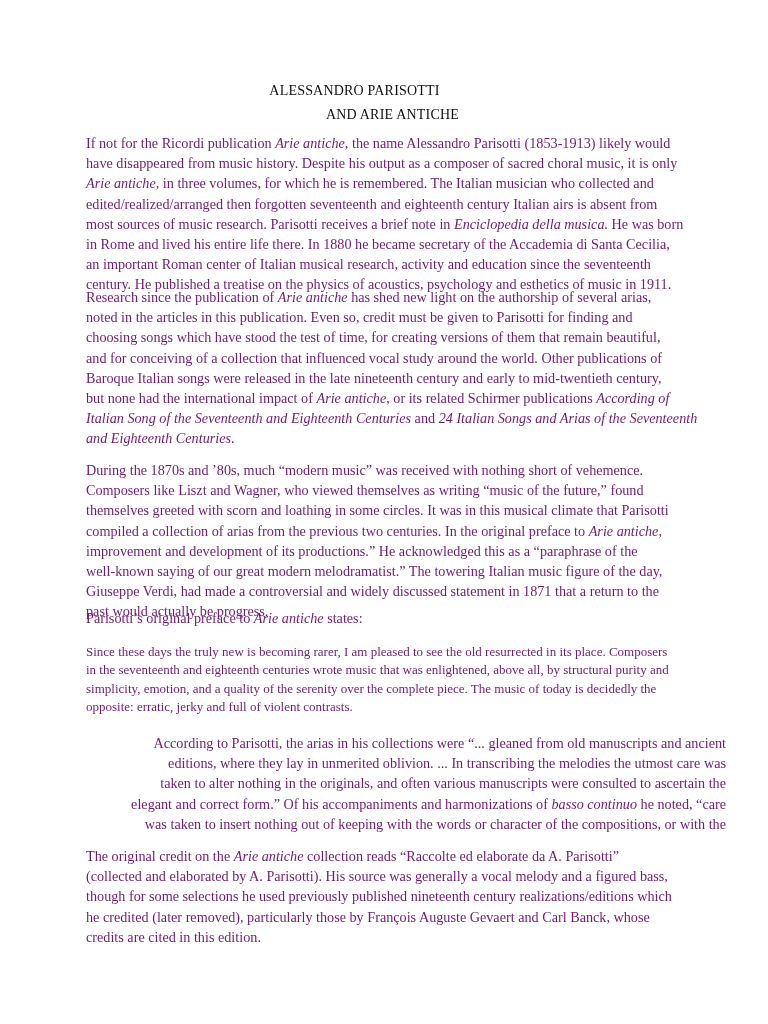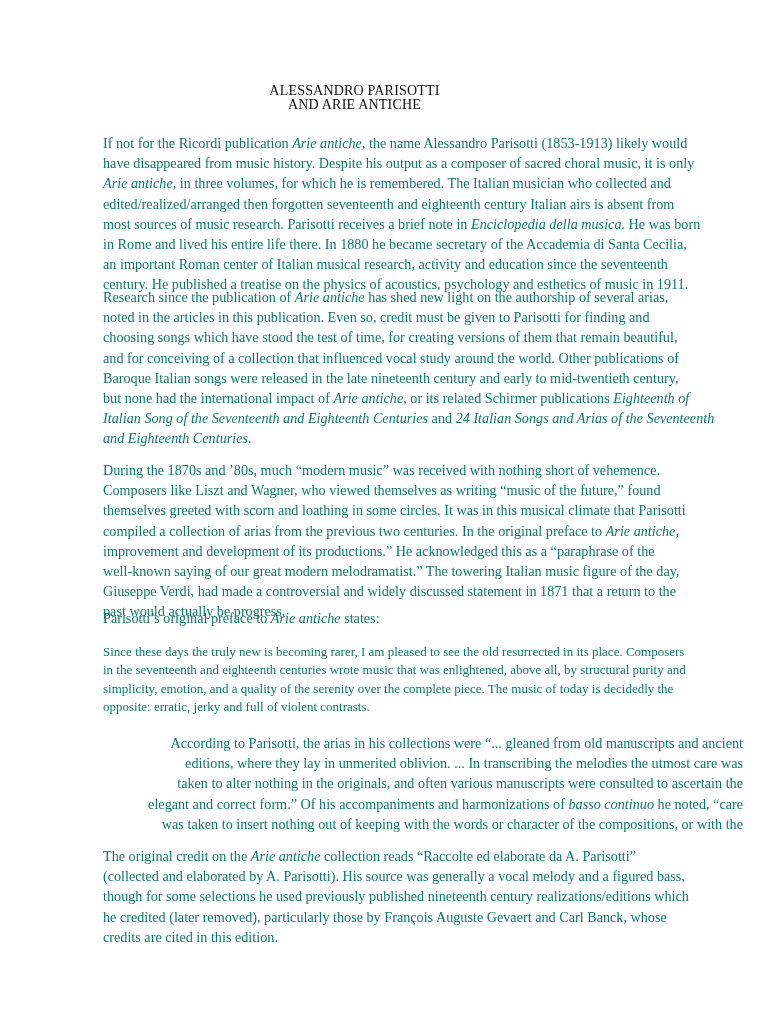--- a/index.html
+++ b/index.html
@@ -7,24 +7,24 @@
     .page {
       position: absolute; left: 0; top: 0; width: 768px; height: 1024px;
       background: #ffffff; color: #1a1a1a;
       font-family: "Liberation Serif", "DejaVu Serif", serif;
     }
     .title {
       position: absolute; left: 0; width: 709px; text-align: center;
       font-size: 14px; letter-spacing: 0.2px; color: #111;
     }
     .t1 { top: 83px; }
-    .t2 { top: 97px; }
+    .t2 { top: 107px; margin-left: 38px; }
     .para {
-      position: absolute; left: 103px; width: 640px;
-      font-size: 14.2px; line-height: 20.2px; color: #0f766e;
+      position: absolute; left: 86px; width: 640px;
+      font-size: 14.2px; line-height: 20.2px; color: #701a75;
       white-space: nowrap;
     }
     .quote { font-size: 13px; line-height: 18.4px; }
     .line { display: block; }
     .p1 { top: 133px; }
     .p2 { top: 287px; }
     .p3 { top: 460px; }
     .p4 { top: 608px; }
     .p5 { top: 643px; }
     .p6 { top: 733px; text-align: right; }
@@ -47,21 +47,21 @@
       <span class="line"><span>in Rome and lived his entire life there. In 1880 he became secretary of the Accademia di Santa Cecilia,</span></span>
       <span class="line"><span>an important Roman center of Italian musical research, activity and education since the seventeenth</span></span>
       <span class="line"><span>century. He published a treatise on the physics of acoustics, psychology and esthetics of music in 1911.</span></span>
     </div>
   <div class="para p2">
       <span class="line"><span>Research since the publication of </span><i>Arie antiche</i><span> has shed new light on the authorship of several arias,</span></span>
       <span class="line"><span>noted in the articles in this publication. Even so, credit must be given to Parisotti for finding and</span></span>
       <span class="line"><span>choosing songs which have stood the test of time, for creating versions of them that remain beautiful,</span></span>
       <span class="line"><span>and for conceiving of a collection that influenced vocal study around the world. Other publications of</span></span>
       <span class="line"><span>Baroque Italian songs were released in the late nineteenth century and early to mid-twentieth century,</span></span>
-      <span class="line"><span>but none had the international impact of </span><i>Arie antiche</i><span>, or its related Schirmer publications </span><i>Eighteenth of</i></span>
+      <span class="line"><span>but none had the international impact of </span><i>Arie antiche</i><span>, or its related Schirmer publications </span><i>According of</i></span>
       <span class="line"><i>Italian Song of the Seventeenth and Eighteenth Centuries</i><span> and </span><i>24 Italian Songs and Arias of the Seventeenth</i></span>
       <span class="line"><i>and Eighteenth Centuries</i><span>.</span></span>
     </div>
   <div class="para p3">
       <span class="line"><span>During the 1870s and ’80s, much “modern music” was received with nothing short of vehemence.</span></span>
       <span class="line"><span>Composers like Liszt and Wagner, who viewed themselves as writing “music of the future,” found</span></span>
       <span class="line"><span>themselves greeted with scorn and loathing in some circles. It was in this musical climate that Parisotti</span></span>
       <span class="line"><span>compiled a collection of arias from the previous two centuries. In the original preface to </span><i>Arie antiche</i><span>,</span></span>
       <span class="line"><span>improvement and development of its productions.” He acknowledged this as a “paraphrase of the</span></span>
       <span class="line"><span>well-known saying of our great modern melodramatist.” The towering Italian music figure of the day,</span></span>

